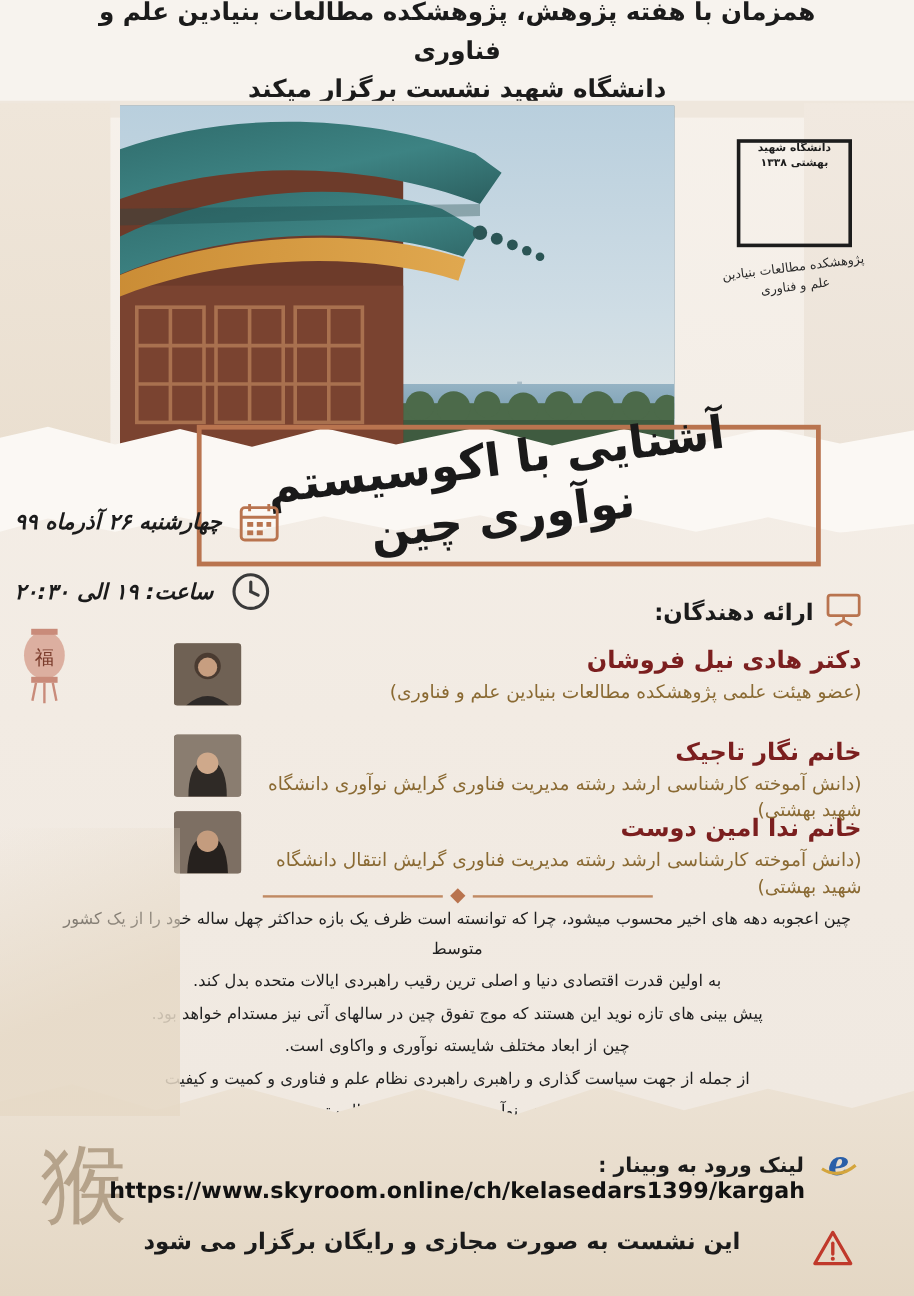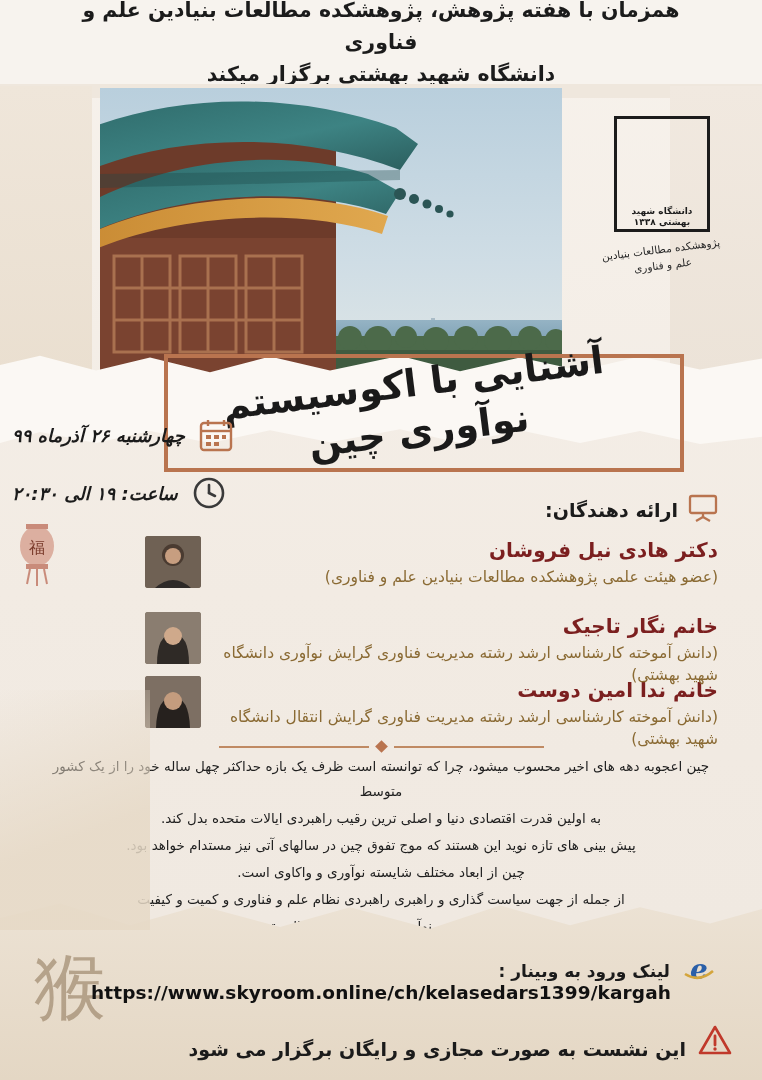--- a/index.html
+++ b/index.html
@@ -67,23 +67,23 @@
     position: absolute; top: 88px; left: 100px; width: 462px; height: 290px;
     overflow: hidden;
     background: #6a8fa8;
   }
   .photo svg { display: block; }
   
   .logo-wrap {
     position: absolute; top: 116px; right: 40px; width: 120px; text-align: center;
   }
   .logo-mark {
-    width: 96px; height: 116px; margin: 0 auto;
+    width: 96px; height: 90px; margin: 0 auto;
     border: 3px solid #1c1c1c;
-    display: flex; align-items: flex-end; justify-content: center;
+    display: flex; align-items: flex-start; justify-content: center;
     font-size: 13px; color: #1c1c1c; font-weight: bold; line-height: 1.3;
     transform: rotate(0deg);
   }
   .logo-caption {
     margin-top: 10px; font-size: 10.5px; color: #2a2a2a; line-height: 1.5;
     transform: rotate(-7deg);
   }
   
   .title-frame {
     position: absolute; top: 354px; right: 78px; width: 520px; height: 118px;
@@ -157,23 +157,23 @@
     font-size: 17px; font-weight: bold; color: #1b1b1b;
   }
   .link-label .ie-icon { margin-left: 12px; }
   .link-url {
     position: absolute; top: 982px; left: 0; width: 762px;
     text-align: center; direction: ltr;
     font-size: 18.5px; font-weight: bold; color: #111;
     letter-spacing: 0.1px;
   }
   .footer-note {
-    position: absolute; top: 1024px; right: 30px;
-    display: flex; align-items: flex-end; direction: rtl;
-    font-size: 19px; font-weight: bold; color: #1b1b1b;
+    position: absolute; top: 1024px; right: 51px;
+    display: flex; align-items: flex-start; direction: rtl;
+    font-size: 19px; font-weight: bold; color: #1b1b1b; gap: 48px;
   }
   .footer-note .warn-icon { margin-left: 12px; }
   
   .glyph-lantern {
     position: absolute; top: 520px; left: 14px;
     width: 46px; height: 70px;
   }
   .glyph-monkey {
     position: absolute; bottom: 44px; left: 34px;
     font-size: 72px; color: #8c7355; opacity: 0.55;
@@ -182,21 +182,21 @@
   .smalltext { font-size: 9px; }
 </style>
 </head>
 <body>
 
 <div class="poster">
 
   <div class="header-band">
     <div class="header-text">
       <div>همزمان با هفته پژوهش، پژوهشکده مطالعات بنیادین علم و فناوری</div>
-      <div>دانشگاه شهید بهشتی برگزار میکند</div>
+      <div>دانشگاه شهید نشست برگزار میکند</div>
     </div>
   </div>
   <div class="tear-top"></div>
   <div class="kraft-left"></div>
   <div class="kraft-right"></div>
 
   <div class="photo">
     <svg width="462" height="290" viewBox="0 0 462 290" xmlns="http://www.w3.org/2000/svg">
       <defs>
         <linearGradient id="sky" x1="0" y1="0" x2="0" y2="1">

